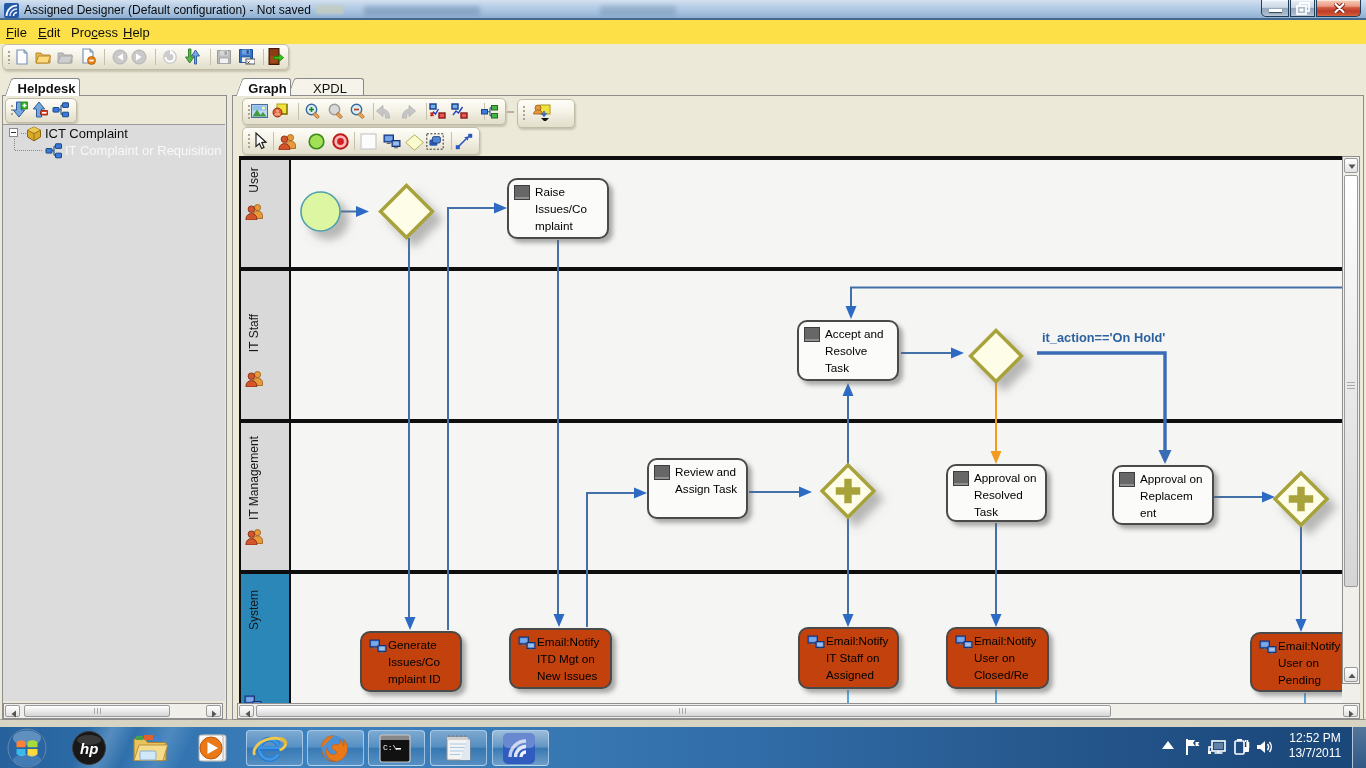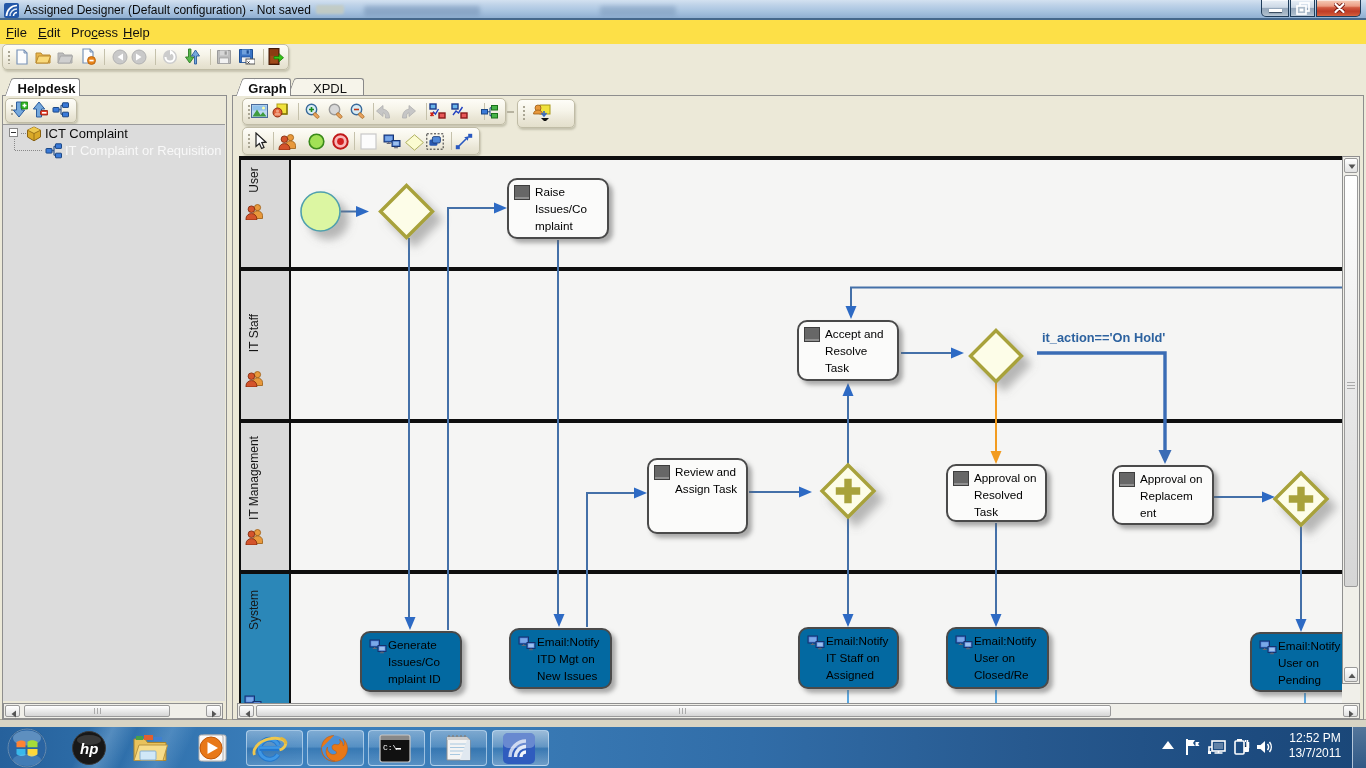--- a/index.html
+++ b/index.html
@@ -26,21 +26,21 @@
 .sbtrack { background:#f0efe9; border:1px solid #8f8f8f; }
 .sbthumb { position:absolute; background:linear-gradient(#ffffff, #ececec 45%, #d5d5d5); border:1px solid #9a9a9a; border-radius:2px; }
 .sbbtn { position:absolute; background:linear-gradient(#ffffff, #e2e2e2); border:1px solid #9a9a9a; border-radius:2px; }
 #canvas { left:239px; top:156px; width:1103px; height:547px; background:#f5f5f4; overflow:hidden; z-index:2; }
 .laneline { position:absolute; left:0; width:1103px; height:4px; background:#0e0e0e; }
 .lanehead { position:absolute; left:2px; width:48px; background:#d9d9d9; }
 .lanelabel { position:absolute; transform:rotate(-90deg); font-size:12px; color:#151515; white-space:nowrap; text-align:center; }
 .node { position:absolute; border:2px solid #4a4a4a; border-radius:10px; background:#fbfbfa;
   box-shadow:4px 4px 4px rgba(95,95,95,0.5); font-size:11.7px; line-height:16.8px; color:#000; }
 .node .ntext { position:absolute; left:26px; top:4px; }
-.sysnode { background:#0369a1; }
+.sysnode { background:#c2410c; }
 .aicon { position:absolute; left:5px; top:5px; width:16px; height:15px; background:#676767;
   border:1px solid #3e3e3e; box-shadow:inset 0 -2px 0 #909090; }
 #taskbar { left:0; top:727px; width:1366px; height:41px;
   background:linear-gradient(90deg,#26619c 0%, #2e6ea9 8%, #3c80bd 22%, #3a7cb7 35%, #316da8 55%, #27598f 75%, #1d4b7f 92%, #1a4778 100%); }
 .tbtn { position:absolute; top:3px; width:57px; height:36px; border:1px solid rgba(215,235,252,0.6); border-radius:4px;
   background:linear-gradient(rgba(255,255,255,0.34), rgba(255,255,255,0.14) 46%, rgba(30,80,130,0.12) 52%, rgba(255,255,255,0.15)); }
 #clock { position:absolute; left:1284px; top:731px; width:62px; color:#fff; font-size:12px; text-align:center; line-height:15px; }
 </style>
 </head>
 <body>
@@ -408,21 +408,21 @@
       <text x="803" y="186" font-family="Liberation Sans,sans-serif" font-size="12.8" font-weight="bold" fill="#2d629f">it_action=='On Hold'</text>
     </svg>
 <div class="node" style="left:268px;top:22px;width:102px;height:61px;z-index:2">
       <div class="aicon"></div>
       <div class="ntext">Raise<br>Issues/Co<br>mplaint</div>
     </div>
 <div class="node" style="left:558px;top:164px;width:102px;height:61px;z-index:2">
       <div class="aicon"></div>
       <div class="ntext">Accept and<br>Resolve<br>Task</div>
     </div>
-<div class="node" style="left:408px;top:302px;width:101px;height:76px;z-index:2">
+<div class="node" style="left:408px;top:302px;width:101px;height:61px;z-index:2">
       <div class="aicon"></div>
       <div class="ntext">Review and<br>Assign Task</div>
     </div>
 <div class="node" style="left:707px;top:308px;width:101px;height:58px;z-index:2">
       <div class="aicon"></div>
       <div class="ntext">Approval on<br>Resolved<br>Task</div>
     </div>
 <div class="node" style="left:873px;top:309px;width:102px;height:60px;z-index:2">
       <div class="aicon"></div>
       <div class="ntext">Approval on<br>Replacem<br>ent</div>

